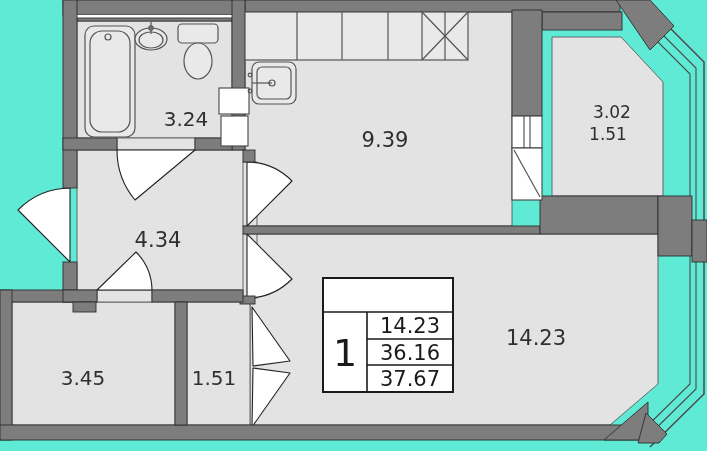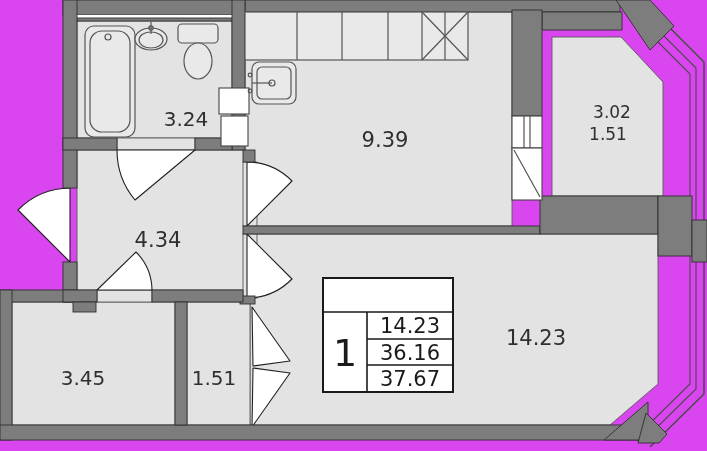--- a/index.html
+++ b/index.html
@@ -1,16 +1,16 @@
 <!DOCTYPE html>
 <html><head>
 <meta charset="utf-8">
 <style>
   html,body{margin:0;padding:0;background:#fff;}
-  .stage{position:relative;width:707px;height:451px;background:#d946ef;overflow:hidden;
+  .stage{position:relative;width:707px;height:451px;background:#5eead4;overflow:hidden;
          font-family:"DejaVu Sans","Liberation Sans",sans-serif;}
   svg{position:absolute;left:0;top:0;}
   .floor{fill:#e3e3e3;stroke:#5a5a5a;stroke-width:.9;}
   .wall{fill:#7d7d7d;stroke:#2f2f2f;stroke-width:.9;}
   .swing{fill:#ffffff;stroke:#222222;stroke-width:1.1;stroke-linejoin:round;}
   .glaze{fill:none;stroke:#4a4a4a;stroke-width:1.1;}
   .glaze-outer{fill:none;stroke:#4a4a4a;stroke-width:1.5;}
   .fix{fill:#e9e9e9;stroke:#555555;stroke-width:1.2;}
   .fixline{fill:none;stroke:#555555;stroke-width:1.2;}
   .winbox{fill:#ffffff;stroke:#444444;stroke-width:1.1;}

